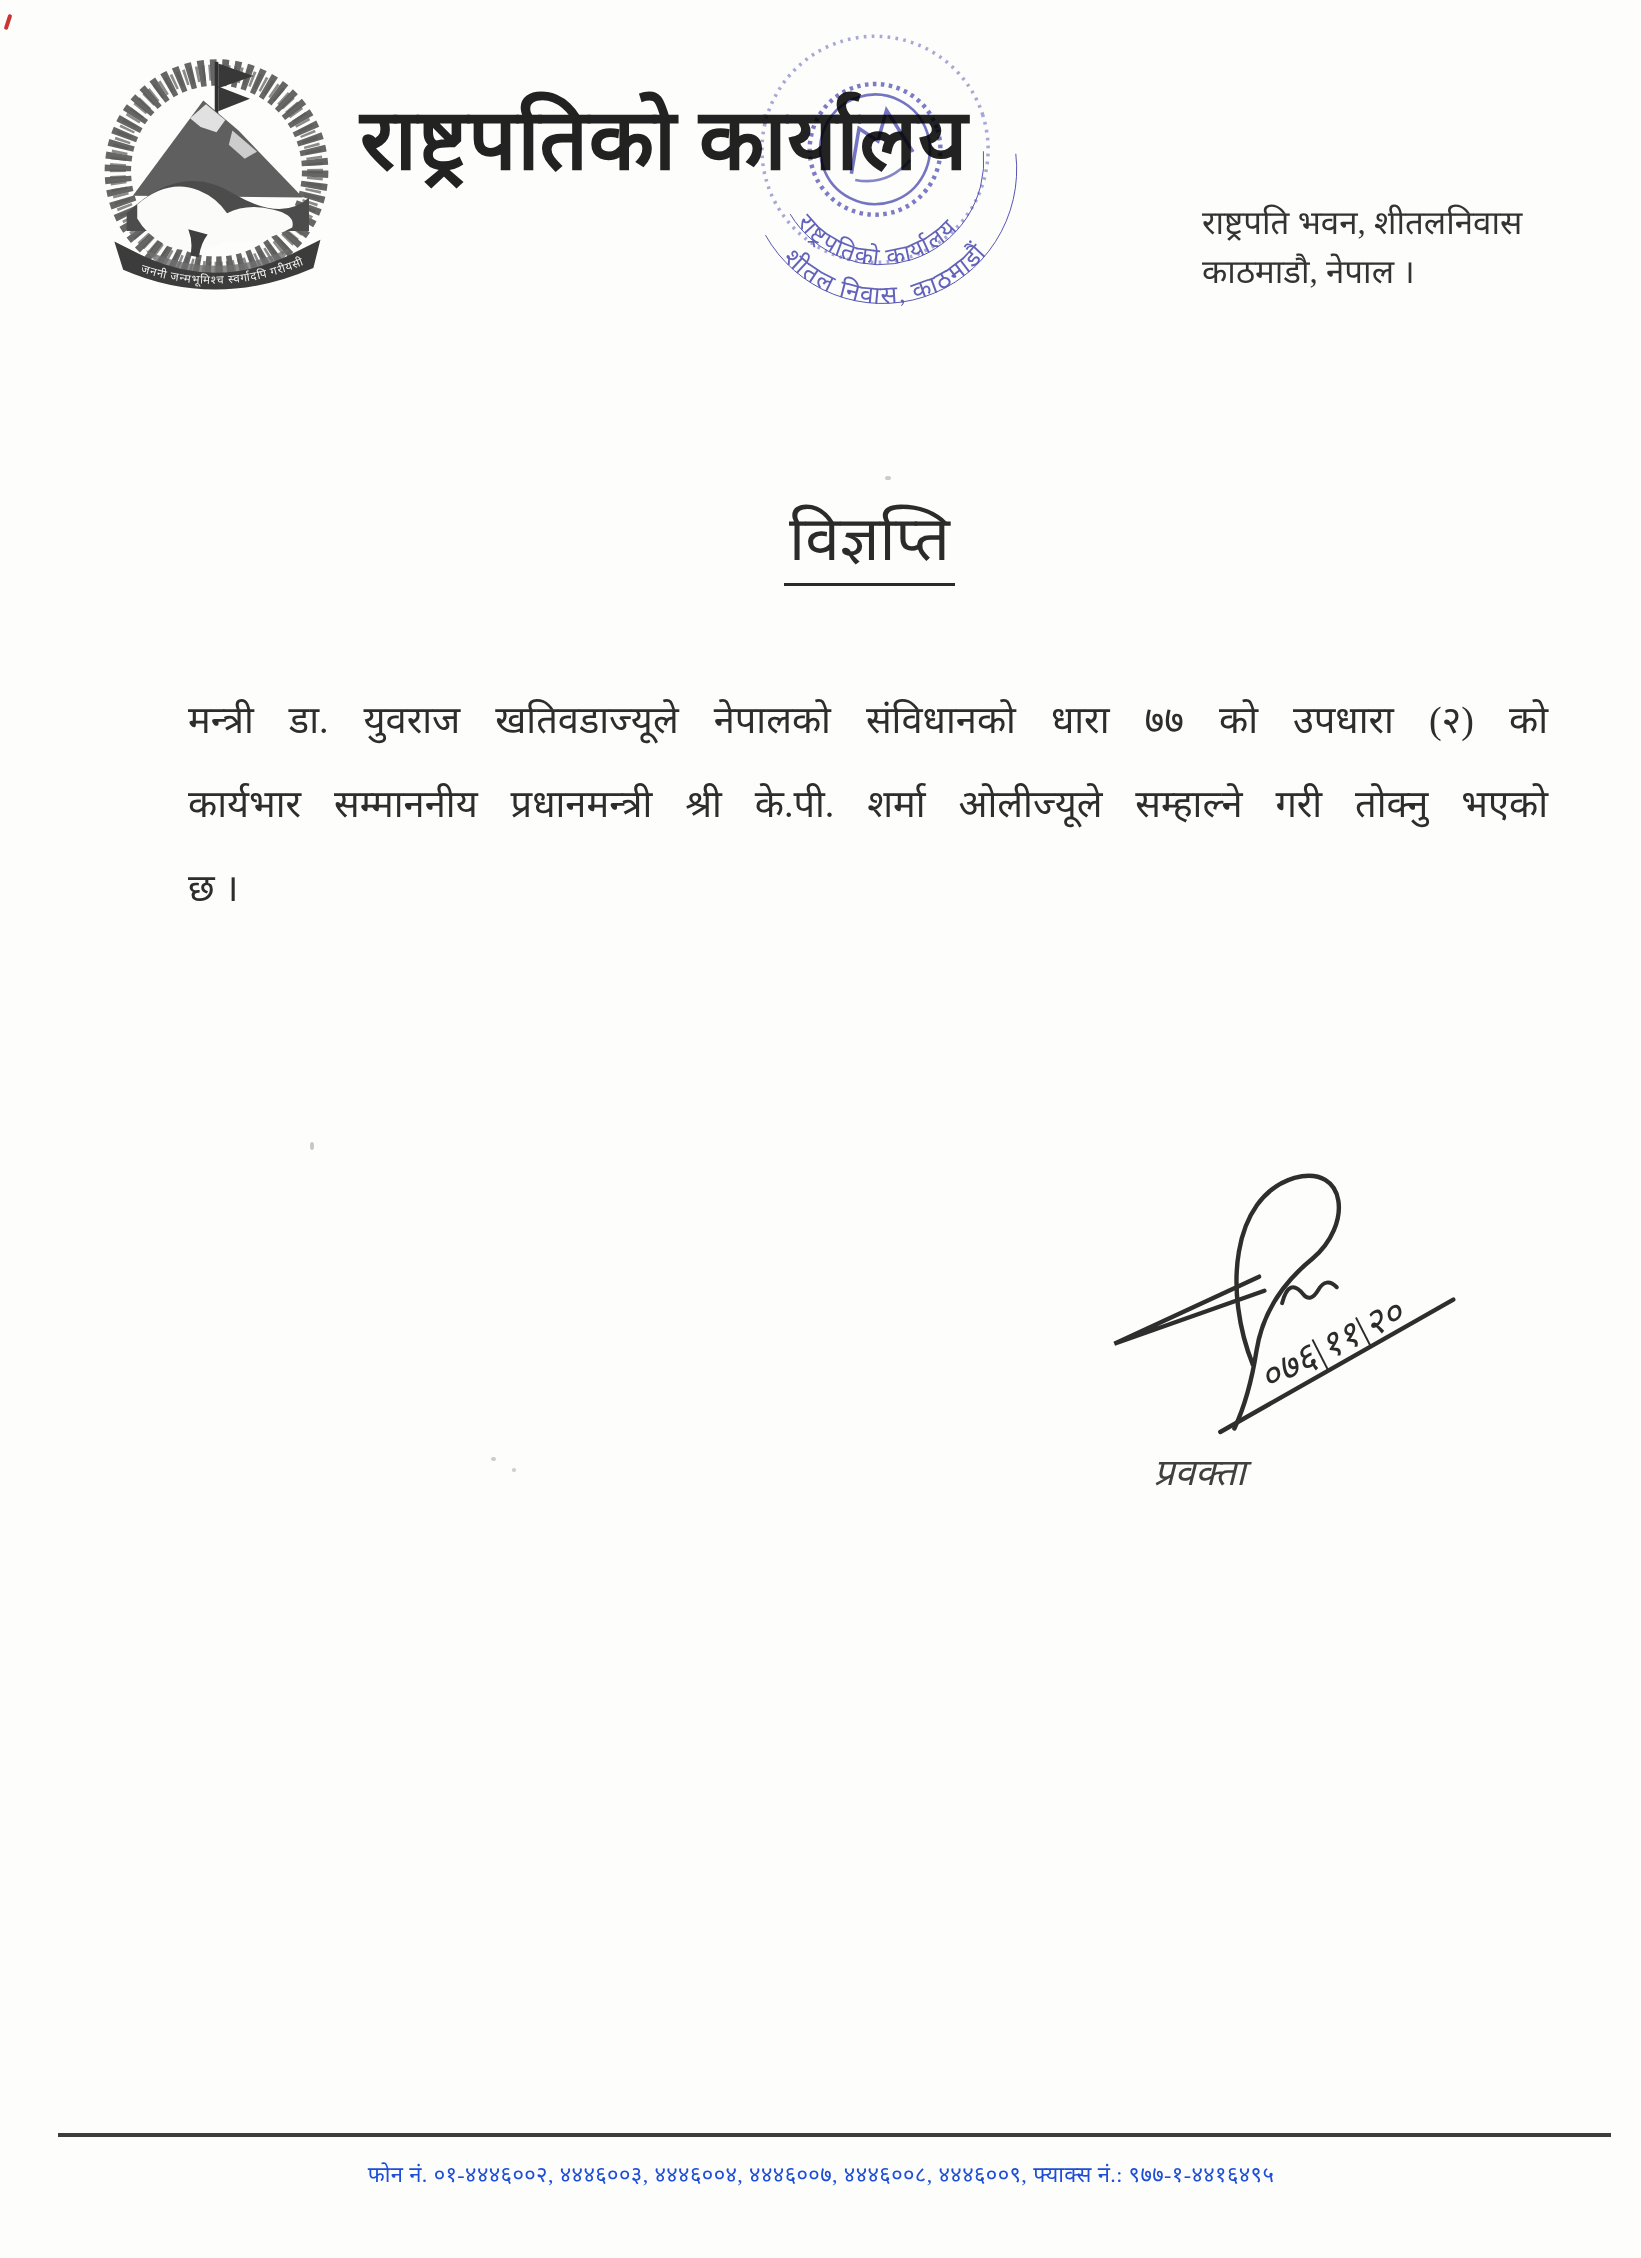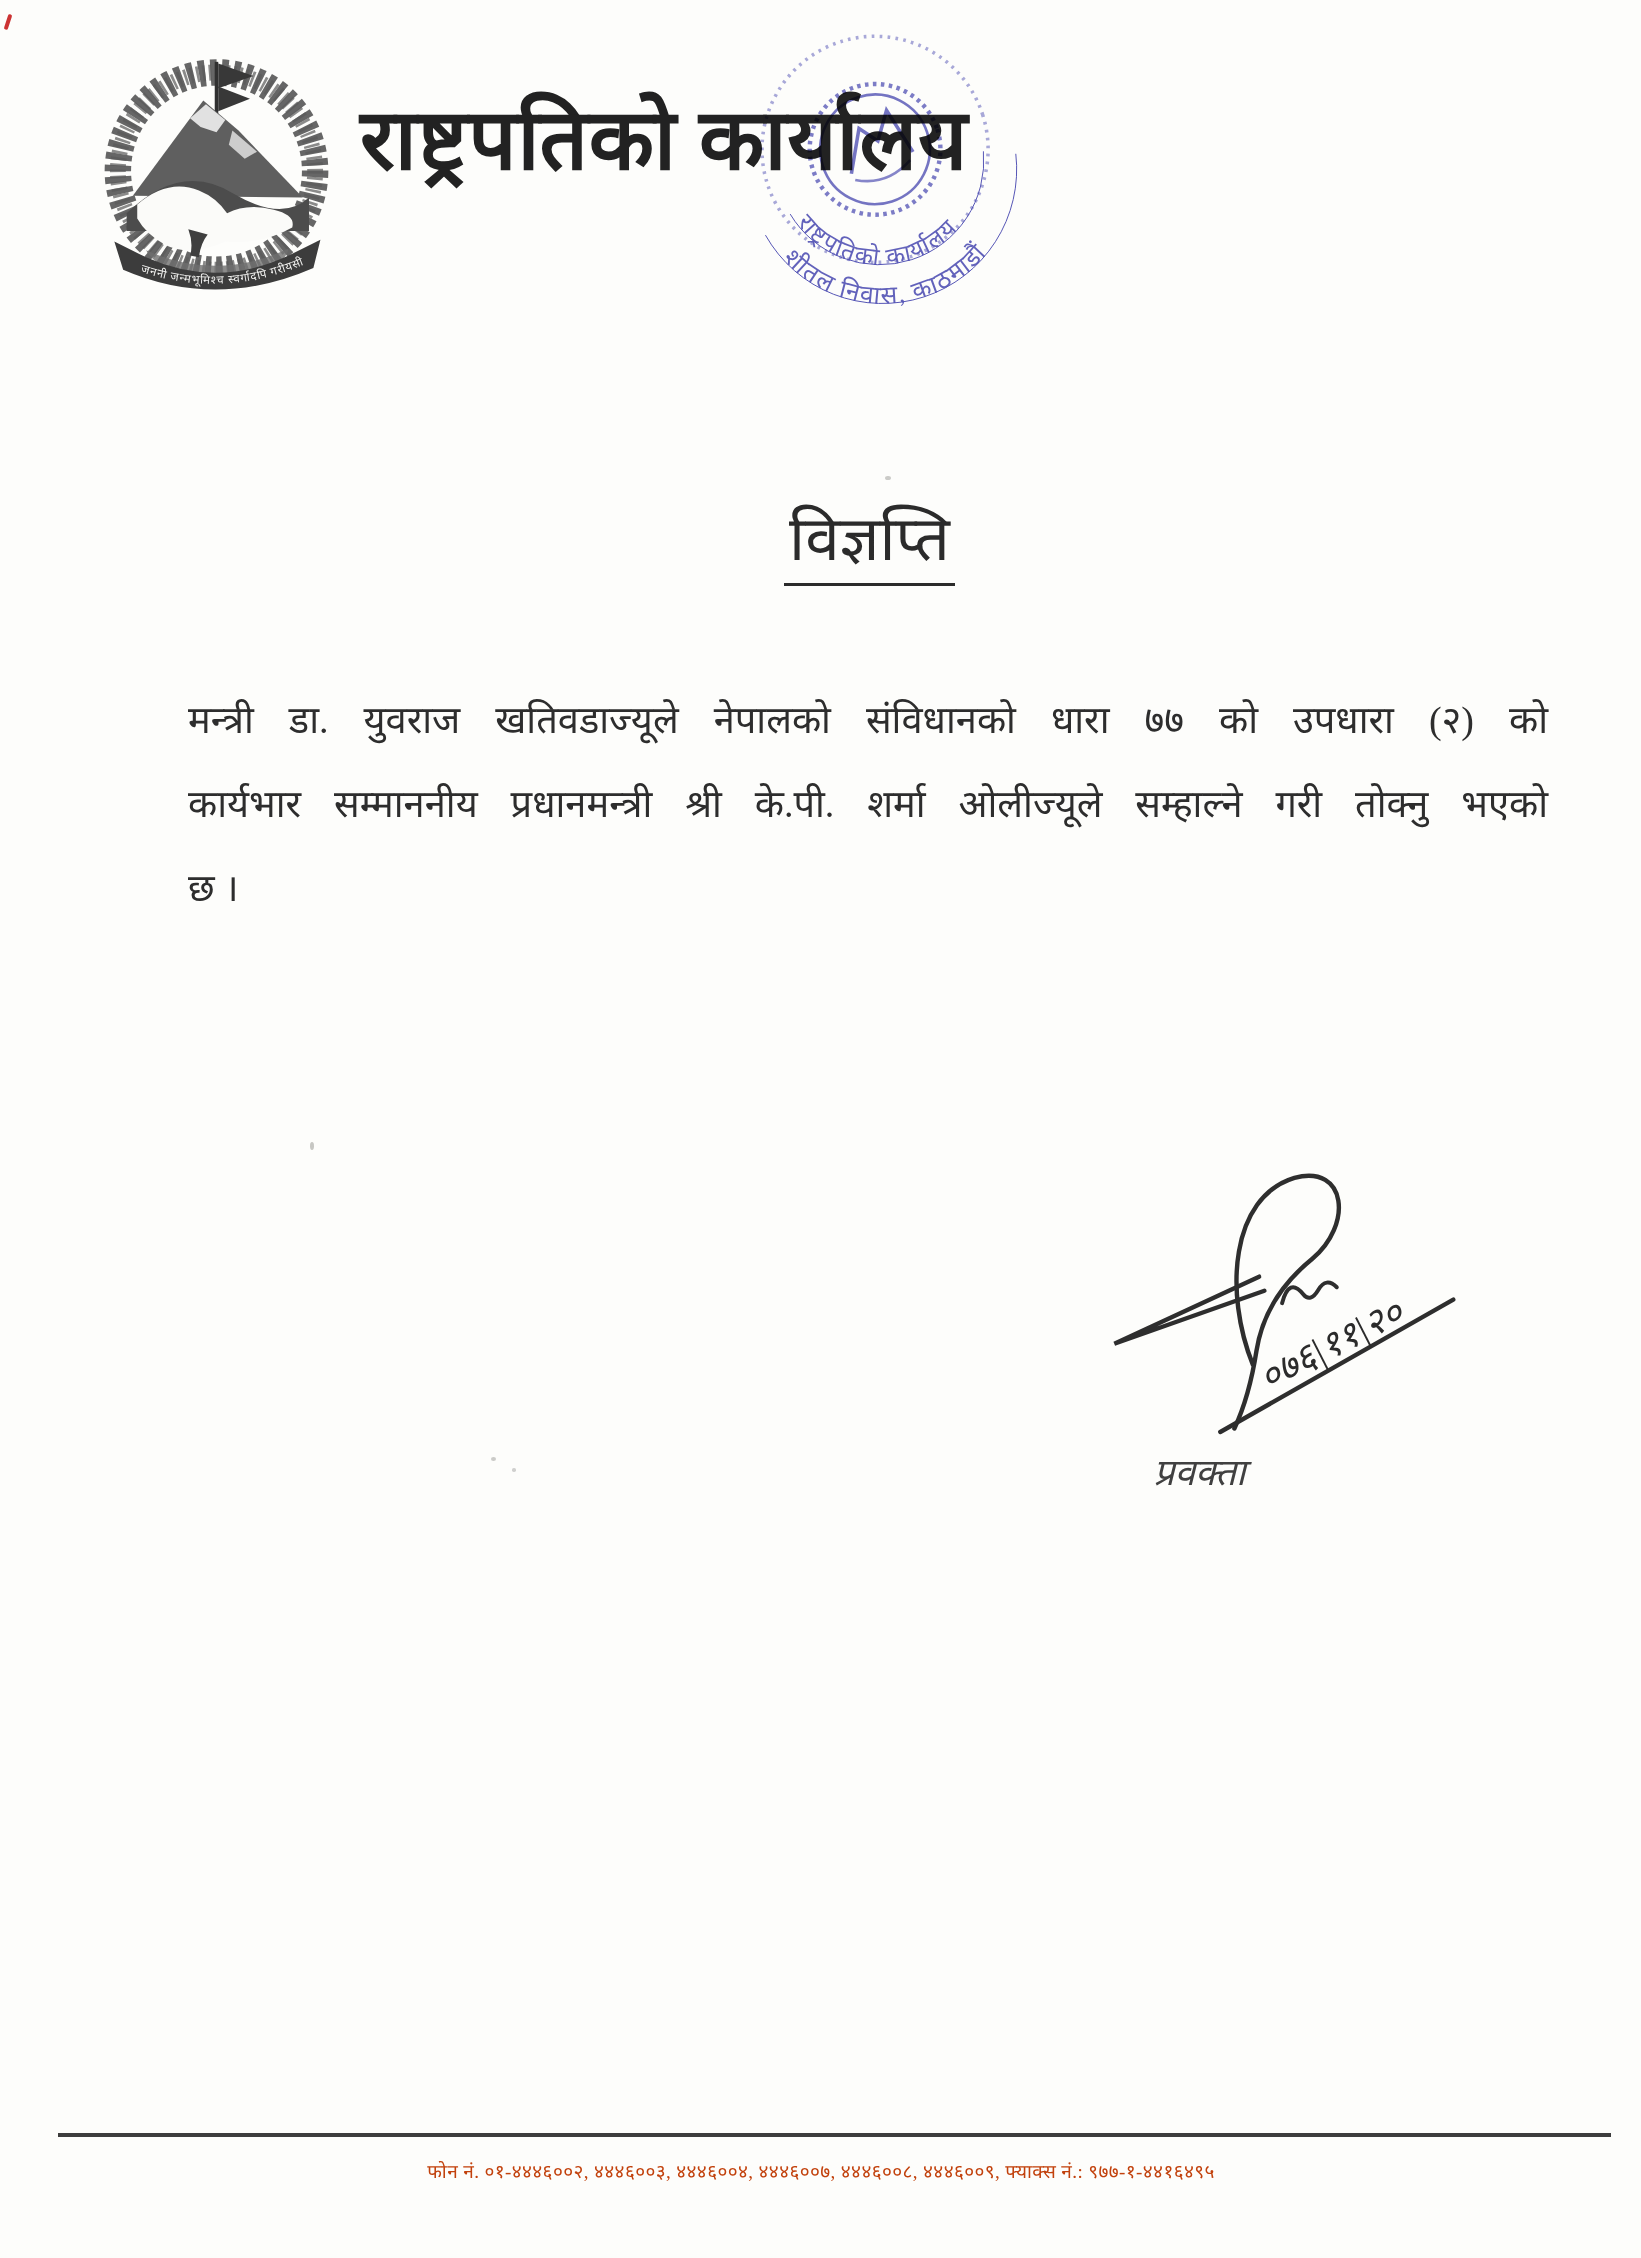--- a/index.html
+++ b/index.html
@@ -42,21 +42,21 @@
   .body-line.last{text-align:left;text-align-last:left;}
   
   .signature{position:absolute;left:1072px;top:1160px;width:406px;height:296px;}
   .sig-name-block{position:absolute;left:992px;top:1410px;width:415px;text-align:center;}
   .sig-name{font-size:37px;color:#2d2d2d;line-height:53px;}
   .sig-role{font-size:37px;color:#404040;line-height:53px;margin-top:36px;font-style:italic;}
   
   .footer-rule{position:absolute;left:58px;top:2133px;width:1553px;height:3.5px;background:#3d3d3d;}
   .footer-text{
     position:absolute;left:0;top:2158px;width:1642px;text-align:center;
-    font-size:19px;color:#c2410c;letter-spacing:0.4px;
+    font-size:22px;color:#1d4ed8;letter-spacing:0.4px;
   }
   
   .red-mark{position:absolute;left:6.2px;top:14px;width:4.4px;height:16px;background:#c33;transform:rotate(18deg);border-radius:1.8px;}
   .speck{position:absolute;background:#9a9a96;border-radius:50%;}
   .speck.s1{left:885px;top:476px;width:6.2px;height:4.4px;opacity:.5;}
   .speck.s2{left:310px;top:1142px;width:4.4px;height:8px;opacity:.55;}
   .speck.s3{left:491px;top:1457px;width:5.3px;height:4.4px;opacity:.5;}
   .speck.s4{left:512px;top:1468px;width:3.5px;height:3.5px;opacity:.45;}
 </style>
 </head>
@@ -116,20 +116,24 @@
       <path id="stampArcBottom" d="M62,204 A 152,152 0 0 0 360,204"></path>
       <text font-size="27" fill="#3a3aad" stroke="none" letter-spacing="2" opacity=".9">
         <textPath href="#stampArcTop" startOffset="4%">राष्ट्रपतिको कार्यालय</textPath>
       </text>
       <text font-size="28" fill="#3a3aad" stroke="none" letter-spacing="2" opacity=".9">
         <textPath href="#stampArcBottom" startOffset="8%">शीतल निवास, काठमाडौं</textPath>
       </text>
     </g>
   </svg>
 
+  <div class="address">
+    <div>राष्ट्रपति भवन, शीतलनिवास</div>
+    <div>काठमाडौ, नेपाल ।</div>
+  </div>
 
   <div class="notice-title-wrap">
     <span class="notice-title">विज्ञप्ति</span>
   </div>
 
   <div class="body-text">
     <div class="body-line">मन्त्री डा. युवराज खतिवडाज्यूले नेपालको संविधानको धारा ७७ को उपधारा (२) को</div>
     <div class="body-line">कार्यभार सम्माननीय प्रधानमन्त्री श्री के.पी. शर्मा ओलीज्यूले सम्हाल्ने गरी तोक्नु भएको</div>
     <div class="body-line last">छ ।</div>
   </div>

